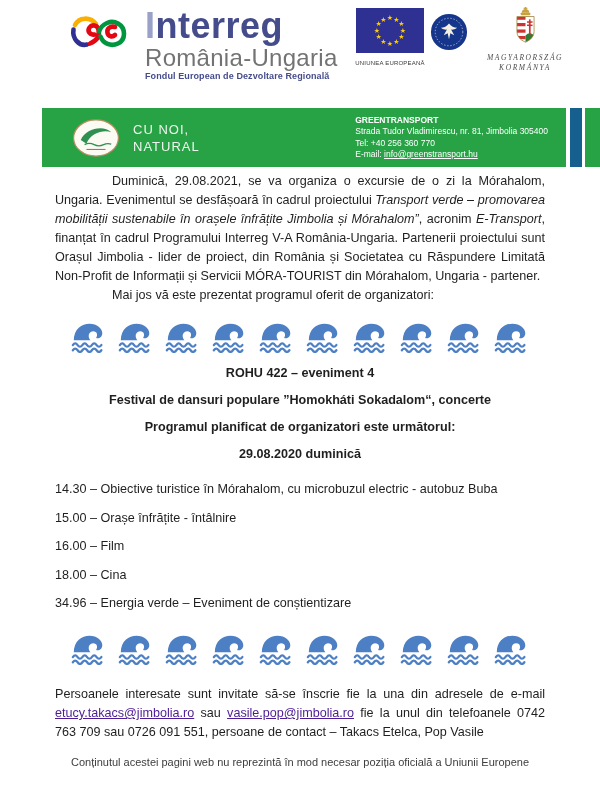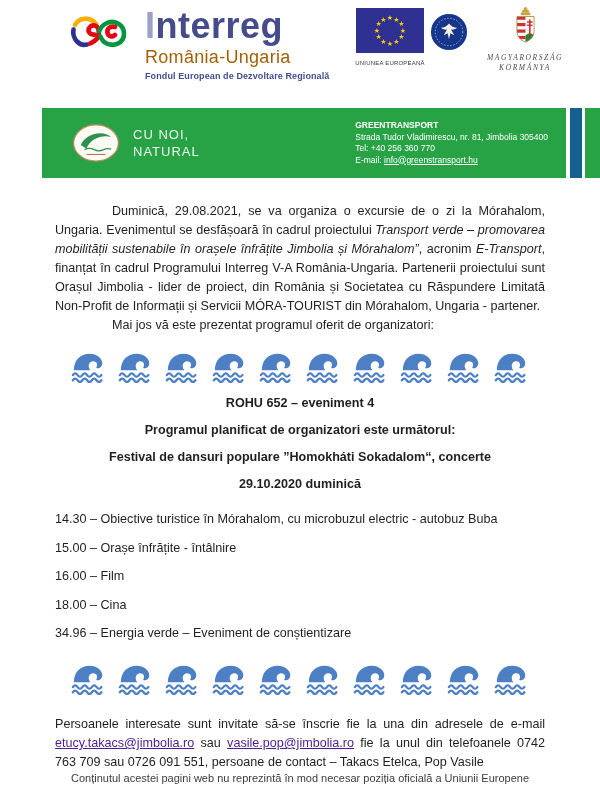--- a/index.html
+++ b/index.html
@@ -8,51 +8,51 @@
     width: 600px; height: 794px; margin: 0 auto; background: #fff;
     font-family: "Liberation Sans", sans-serif; color: #1f1f1f;
     position: relative; overflow: hidden;
   }
   
   .header { position: relative; height: 101px; }
   .interreg-block { position: absolute; left: 66px; top: 6px; display: flex; gap: 15px; }
   .interreg-icon { margin-top: 4px; }
   .interreg-word { font-size: 36px; font-weight: bold; color: #454c8c; letter-spacing: 0.5px; line-height: 40px; }
   .interreg-word .ltr-light { color: #99a1c9; }
-  .interreg-program { font-size: 18px; font-weight: 500; color: #a16207; line-height: 23px; letter-spacing: 0.3px; }
+  .interreg-program { font-size: 24px; font-weight: 500; color: #737373; line-height: 23px; letter-spacing: 0.3px; }
   .interreg-fund { font-size: 9px; font-weight: bold; color: #454c8c; margin-top: 2px; letter-spacing: 0.1px; }
   .eu-block { position: absolute; left: 354px; top: 8px; width: 72px; text-align: center; }
   .eu-label { font-size: 6px; color: #3a3a3a; margin-top: 3px; letter-spacing: 0.2px; }
   .ro-seal { position: absolute; left: 430px; top: 13px; }
   .hu-block { position: absolute; left: 474px; top: 7px; width: 102px; text-align: center; }
   .hu-label { font-family: "Liberation Serif", serif; font-size: 7.5px; color: #4c4c4e; letter-spacing: 1.6px; line-height: 10px; margin-top: 2px; font-style: italic; }
   
-  .banner { display: flex; height: 70px; margin: 7px 0 0 42px; align-items: stretch; justify-content: flex-end; }
+  .banner { display: flex; height: 59px; margin: 7px 0 0 42px; align-items: stretch; justify-content: flex-end; }
   .banner-main { width: 524px; background: #27a346; display: flex; align-items: center; padding: 0 18px 0 30px; }
   .banner-bar-blue { width: 12px; background: #15608f; margin-left: 4px; }
   .banner-bar-green { flex: 1; background: #27a346; margin-left: 3px; }
   .tagline { margin-left: 13px; color: #eef6ee; font-size: 13px; letter-spacing: 1px; line-height: 17px; }
   .gt-contact { margin-left: auto; color: #ffffff; font-size: 8.5px; line-height: 11.5px; }
   .gt-contact .org-name { font-weight: bold; }
   .banner-link { color: #ffffff; text-decoration: underline; cursor: pointer; }
   
-  .content { padding: 24px 55px 0 55px; }
+  .content { padding: 5px 55px 0 55px; }
   .para { font-size: 12.6px; line-height: 19px; text-align: justify; }
   .para.indent { text-indent: 57px; }
   .it { font-style: italic; }
   .mai-jos { margin-top: 0; }
   .link { color: #4c1d95; text-decoration: underline; cursor: pointer; }
   .wave-row { display: flex; justify-content: center; gap: 9px; margin: 15px 0 10px 0; color: #4d7fc4; }
   .wave-row svg { display: block; }
   .h { text-align: center; font-weight: bold; font-size: 12.6px; margin: 13px 0; }
   .schedule { margin-top: 21px; }
   .schedule p { font-size: 12.6px; margin-bottom: 14.5px; }
   .wave-row.second { margin-top: 22px; }
   .contact-para { margin-top: 20px; }
-  .disclaimer { text-align: center; font-size: 11px; color: #3d3d3d; }
+  .disclaimer { text-align: center; font-size: 11px; color: #3d3d3d; margin-top: 14px; }
 </style>
 </head>
 <body>
 
 <div class="page">
 
   <header class="header">
     <div class="interreg-block">
       <svg class="interreg-icon" width="64" height="46" viewBox="0 0 64 46">
         <g fill="none" stroke-width="4.6" stroke-linecap="round">
@@ -205,24 +205,24 @@
         <path d="M3 26 q2.5 -3.5 5 0 t5 0 t5 0 t5 0 t5 0 t5 0" fill="none" stroke="currentColor" stroke-width="2.4" stroke-linecap="round"></path>
         <path d="M3 31.5 q2.5 -3.5 5 0 t5 0 t5 0 t5 0 t5 0 t5 0" fill="none" stroke="currentColor" stroke-width="2.4" stroke-linecap="round"></path>
       </svg>
         <svg width="38" height="33" viewBox="0 0 40 34">
         <path d="M4 21 C4 9 12.5 3.5 20.5 3.5 C28.5 3.5 34 8.5 34 13.5 C34 17.5 30.5 19.5 27.5 18.5 C29.5 15.5 28.5 11.5 24.5 11.5 C20.5 11.5 18.5 15.5 20.5 19.5 L21.5 21 Z" fill="currentColor"></path>
         <path d="M3 26 q2.5 -3.5 5 0 t5 0 t5 0 t5 0 t5 0 t5 0" fill="none" stroke="currentColor" stroke-width="2.4" stroke-linecap="round"></path>
         <path d="M3 31.5 q2.5 -3.5 5 0 t5 0 t5 0 t5 0 t5 0 t5 0" fill="none" stroke="currentColor" stroke-width="2.4" stroke-linecap="round"></path>
       </svg>
       </div>
 
-    <p class="h">ROHU 652 – eveniment 4</p>
+    <p class="h">ROHU 422 – eveniment 4</p>
+    <p class="h">Festival de dansuri populare ”Homokháti Sokadalom“, concerte</p>
     <p class="h">Programul planificat de organizatori este următorul:</p>
-    <p class="h">Festival de dansuri populare ”Homokháti Sokadalom“, concerte</p>
-    <p class="h">29.10.2020 duminică</p>
+    <p class="h">29.08.2020 duminică</p>
 
     <div class="schedule">
       <p>14.30 – Obiective turistice în Mórahalom, cu microbuzul electric - autobuz Buba</p>
       <p>15.00  – Orașe înfrățite - întâlnire</p>
       <p>16.00 – Film</p>
       <p>18.00 – Cina</p>
       <p>34.96 – Energia verde – Eveniment de conștientizare</p>
     </div>
 
     <div class="wave-row second">

